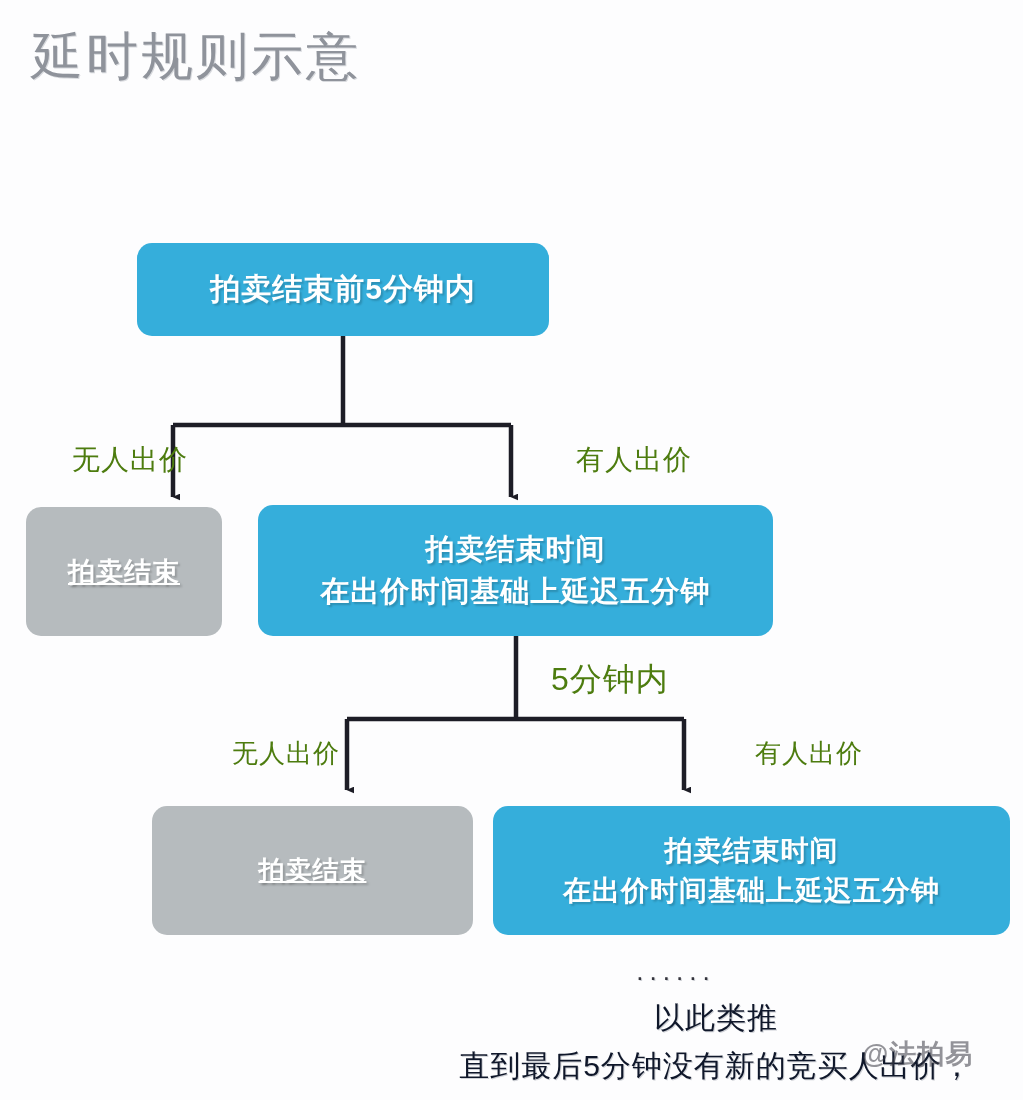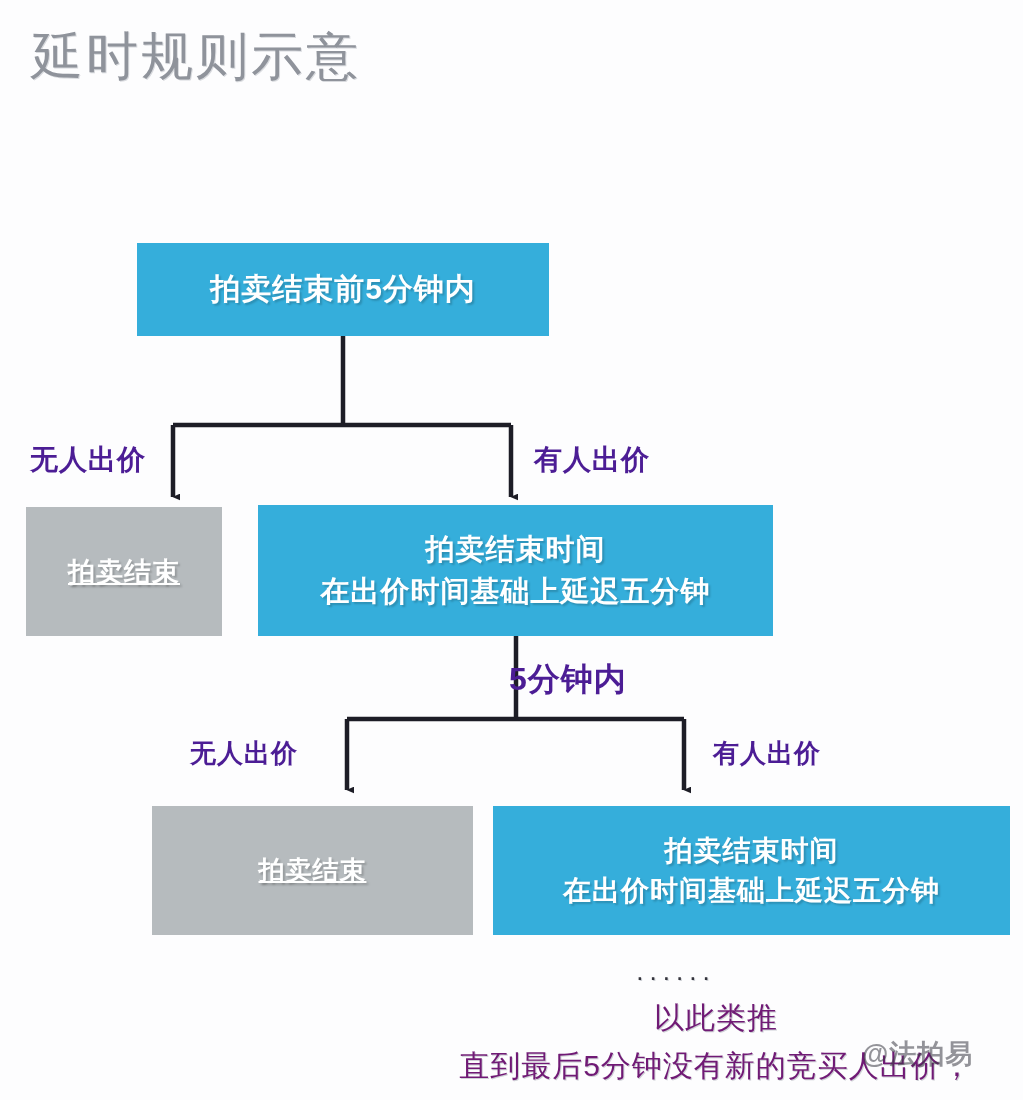--- a/index.html
+++ b/index.html
@@ -50,20 +50,21 @@
     box-sizing: border-box;
     display: flex;
     flex-direction: column;
     align-items: center;
     justify-content: center;
     text-align: center;
     color: #ffffff;
     font-weight: bold;
     letter-spacing: 1px;
     text-shadow: 2px 2px 2px rgba(0,0,0,0.18);
+    border-radius: 15px;
   }
   .node.blue   { background: #35aedb; }
   .node.gray   { background: #b6bbbe; text-decoration: underline; }
 
   .node-line { display: block; white-space: nowrap; }
 
   
   #node-top {
     left: 137px; top: 243px; width: 412px; height: 93px;
     font-size: 30px;
@@ -84,35 +85,36 @@
   #node-extend-2 {
     left: 493px; top: 806px; width: 517px; height: 129px;
     font-size: 28px;
     line-height: 1.42;
   }
 
   
   .edge-label {
     position: absolute;
     font-size: 28px;
-    font-weight: bold;
-    color: #4c1d95;
-    white-space: nowrap;
-    letter-spacing: 1px;
+    font-weight: normal;
+    color: #4d7c0f;
+    white-space: nowrap;
+    letter-spacing: 1px;
+    margin-left: 42px;
   }
   #label-nobid-1   { left: 30px;  top: 441px; }
   #label-hasbid-1  { left: 534px; top: 441px; }
   #label-within-5  { left: 509px; top: 658px; font-size: 32px; }
   #label-nobid-2   { left: 190px; top: 736px; font-size: 26px; }
   #label-hasbid-2  { left: 713px; top: 736px; font-size: 26px; }
 
   
   .footer-note {
     position: absolute;
-    color: #701a75;
+    color: #0f172a;
     white-space: nowrap;
     font-weight: 500;
     letter-spacing: 1px;
     text-shadow: 1px 1px 0 #cfd1d6;
   }
   #note-ellipsis {
     left: 676px; top: 956px;
     font-size: 26px;
     letter-spacing: 6px;
     color: #33333b;

